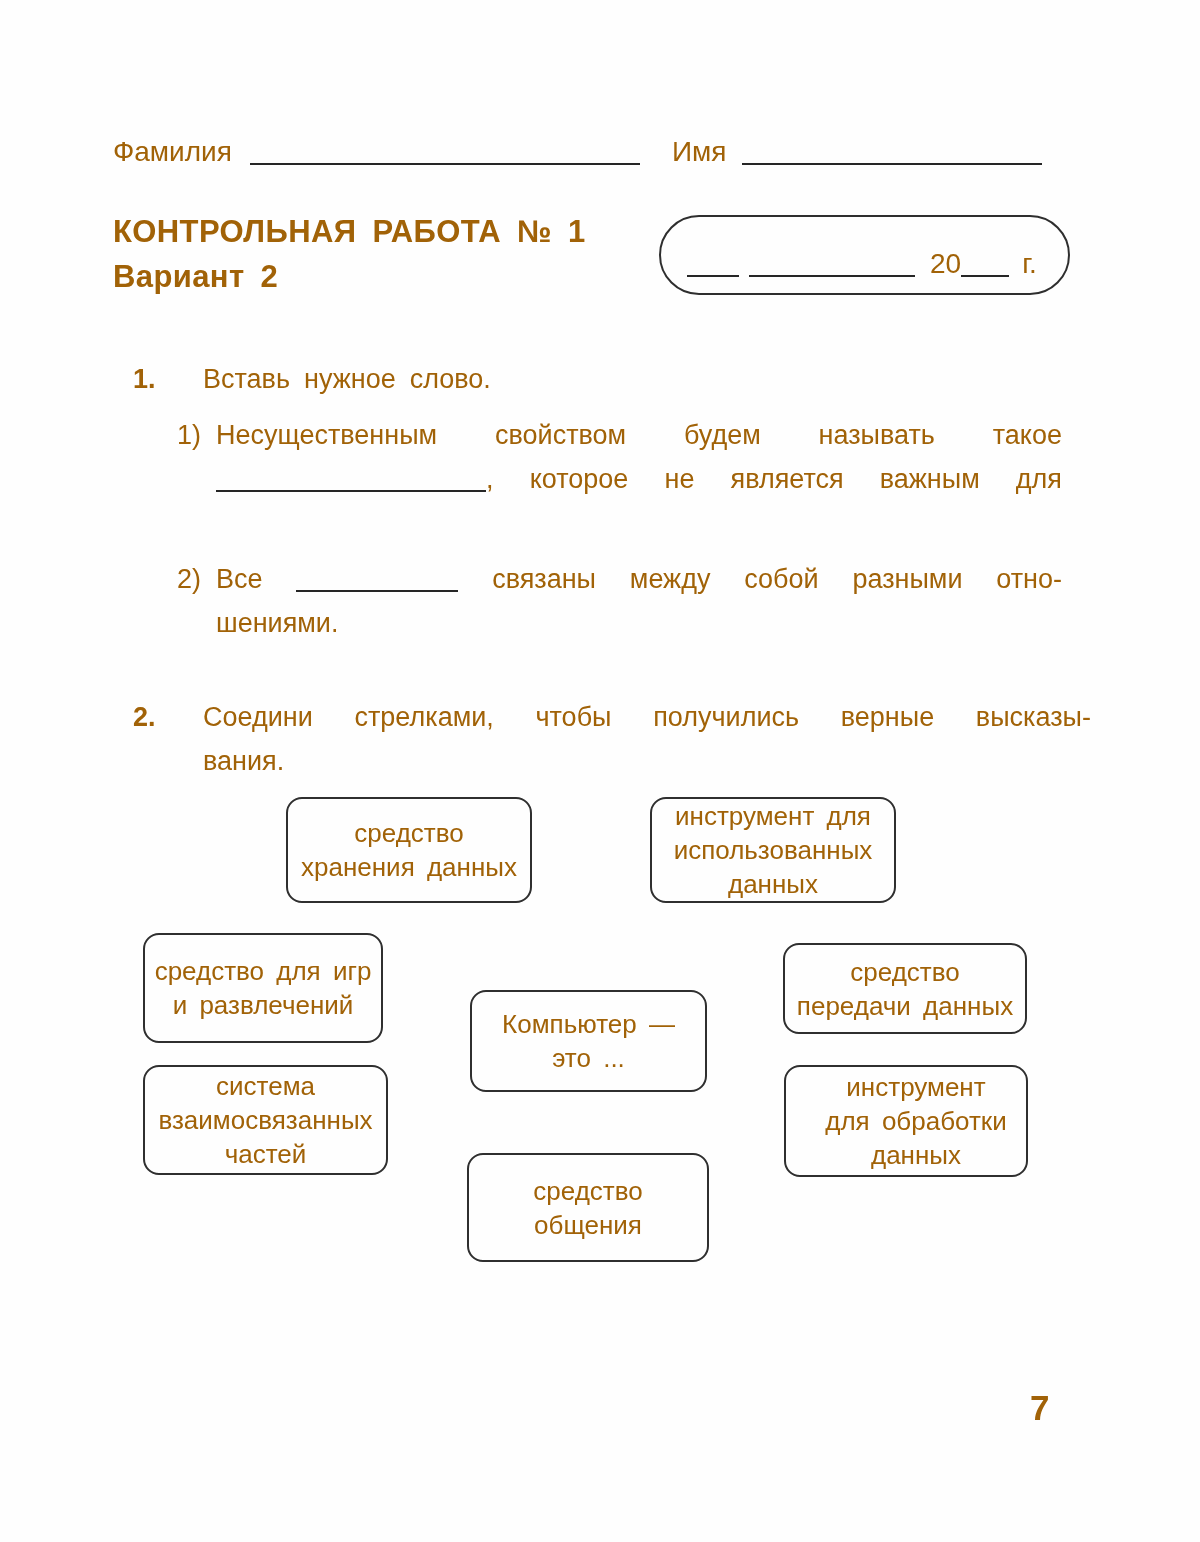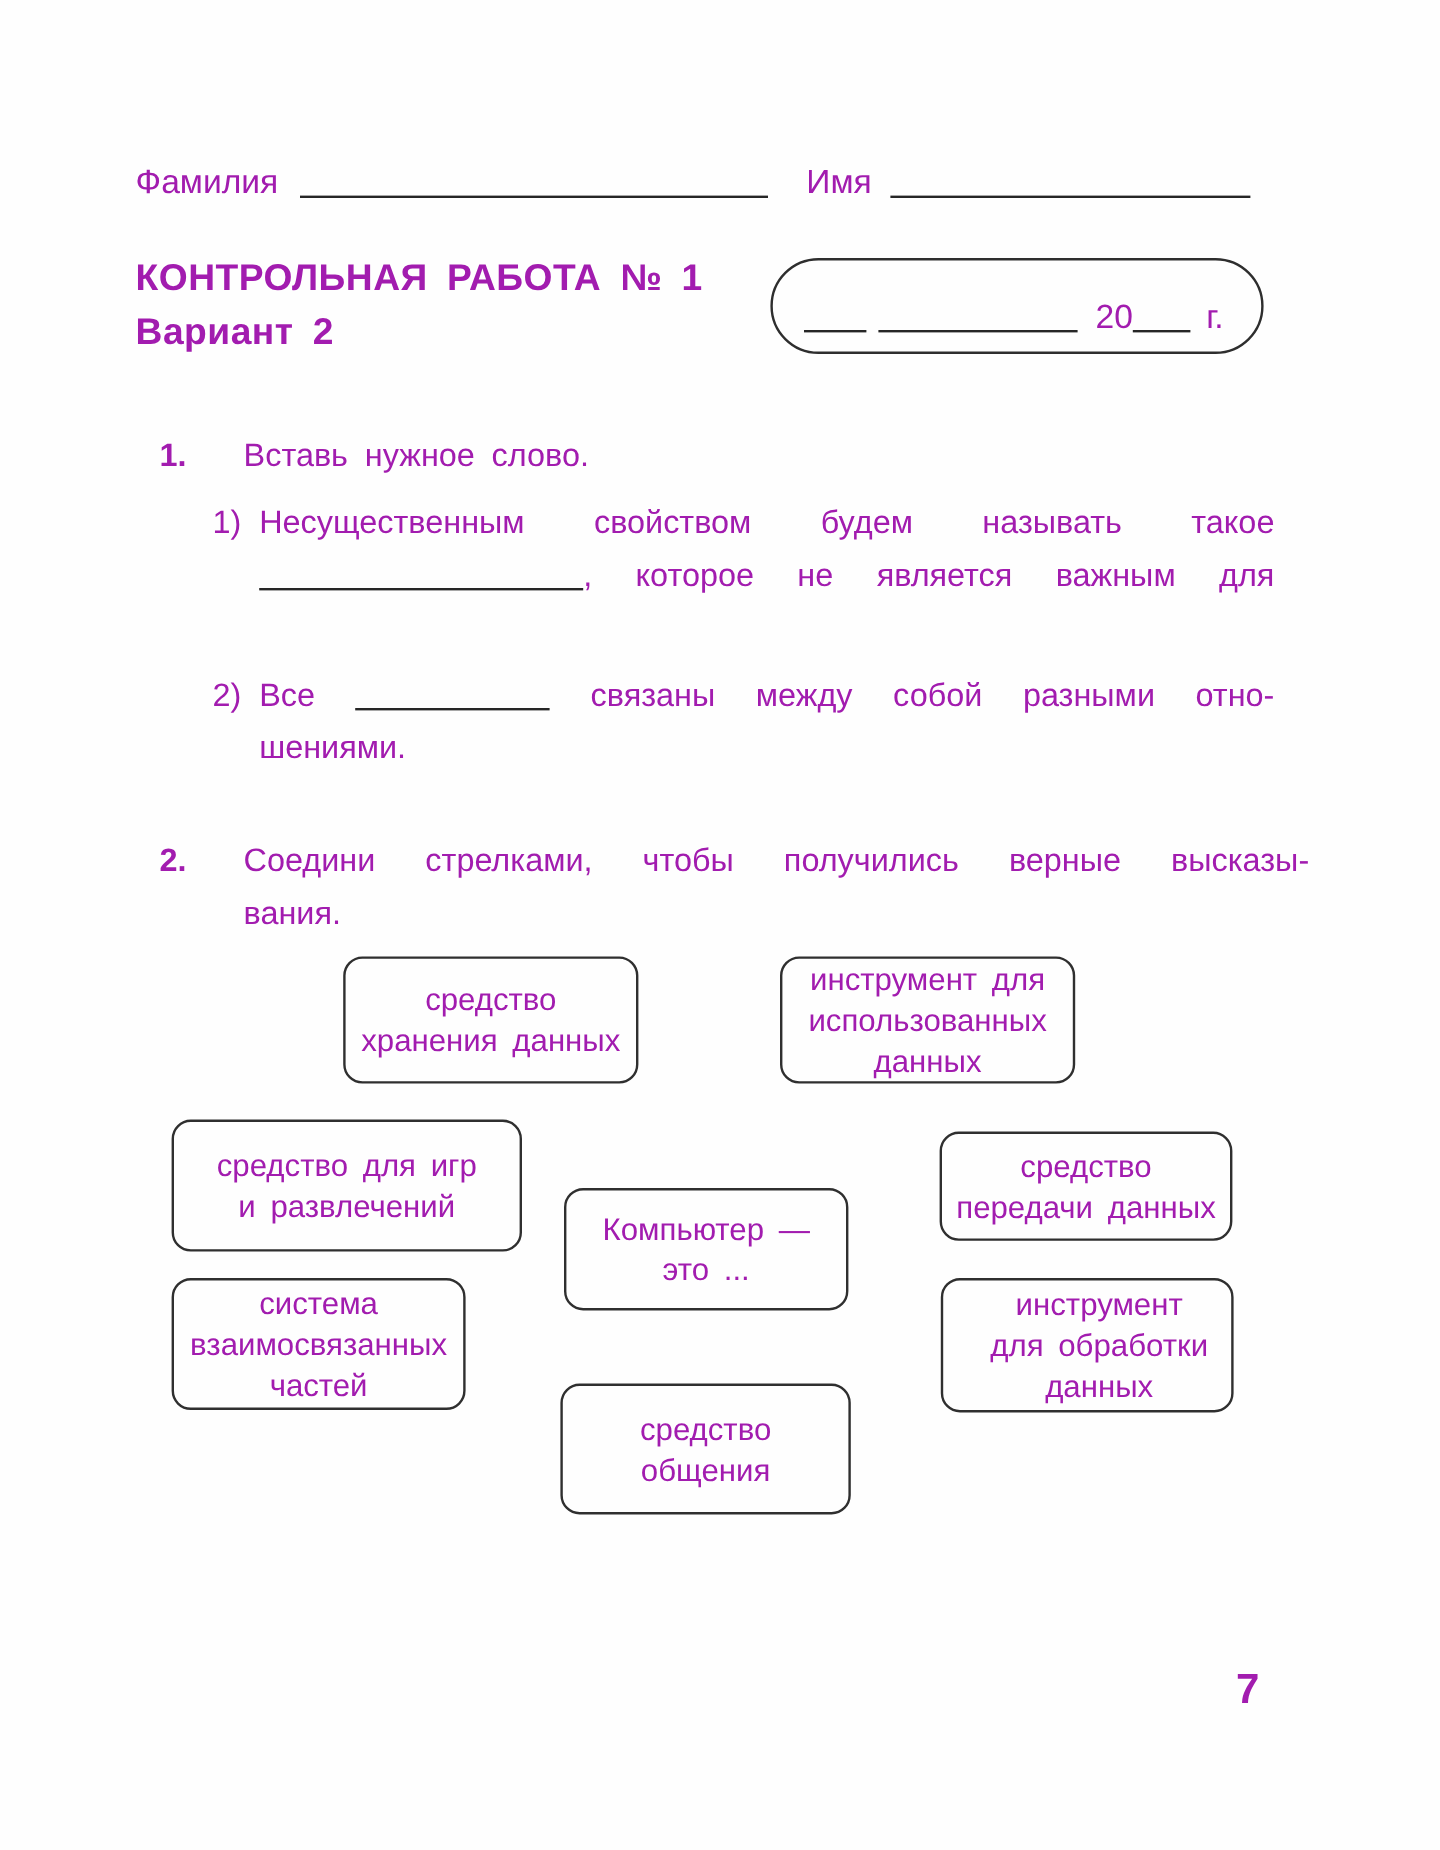--- a/index.html
+++ b/index.html
@@ -1,36 +1,36 @@
 <!DOCTYPE html>
 <html><head>
 <meta charset="utf-8">
 <style>
   html,body{margin:0;padding:0;background:#e8e8e8;}
   .page{
     position:relative;width:1200px;height:1542px;margin:0 auto;
-    background:#fefefe;color:#a21caf;
+    background:#fefefe;color:#a16207;
     font-family:"Liberation Sans", sans-serif;overflow:hidden;
   }
   .blank{
     display:inline-block;height:2px;
     border-bottom:2.5px solid #262626;
     transform:translateY(4px);
   }
   .header-row{
     position:absolute;left:113px;top:136px;width:960px;
     display:flex;align-items:baseline;font-size:28px;
   }
   .title{
     position:absolute;left:113px;top:209px;
     font-size:31px;font-weight:bold;line-height:45px;
     word-spacing:7px;letter-spacing:.4px;
   }
   .date-box{
-    position:absolute;left:642px;top:215px;width:411px;height:80px;
+    position:absolute;left:659px;top:215px;width:411px;height:80px;
     box-sizing:border-box;border:2px solid #2e2e2e;border-radius:40px;
     background:#fefefe;display:flex;align-items:baseline;
     padding:31px 0 0 26px;font-size:28px;
   }
   .block{
     position:absolute;left:113px;width:949px;
     font-size:27px;line-height:44px;word-spacing:.24em;
   }
   .qnum{position:absolute;left:20px;top:0;font-weight:bold;}
   .qtext{margin-left:90px;width:888px;}
@@ -102,21 +102,21 @@
       <div class="just">Соедини стрелками, чтобы получились верные высказы-</div>
       <div>вания.</div>
     </div>
   </div>
 
   <div class="box" style="left:286px;top:797px;width:246px;height:106px;">средство
 хранения данных</div>
   <div class="box" style="left:650px;top:797px;width:246px;height:106px;">инструмент для
 использованных
 данных</div>
-  <div class="box" style="left:143px;top:933px;width:292px;height:110px;">средство для игр
+  <div class="box" style="left:143px;top:933px;width:240px;height:110px;">средство для игр
 и развлечений</div>
   <div class="box" style="left:783px;top:943px;width:244px;height:91px;">средство
 передачи данных</div>
   <div class="box" style="left:470px;top:990px;width:237px;height:102px;">Компьютер —
 это ...</div>
   <div class="box" style="left:143px;top:1065px;width:245px;height:110px;">система
 взаимосвязанных
 частей</div>
   <div class="box" style="left:784px;top:1065px;width:244px;height:112px;padding-left:28px;">инструмент
 для обработки

